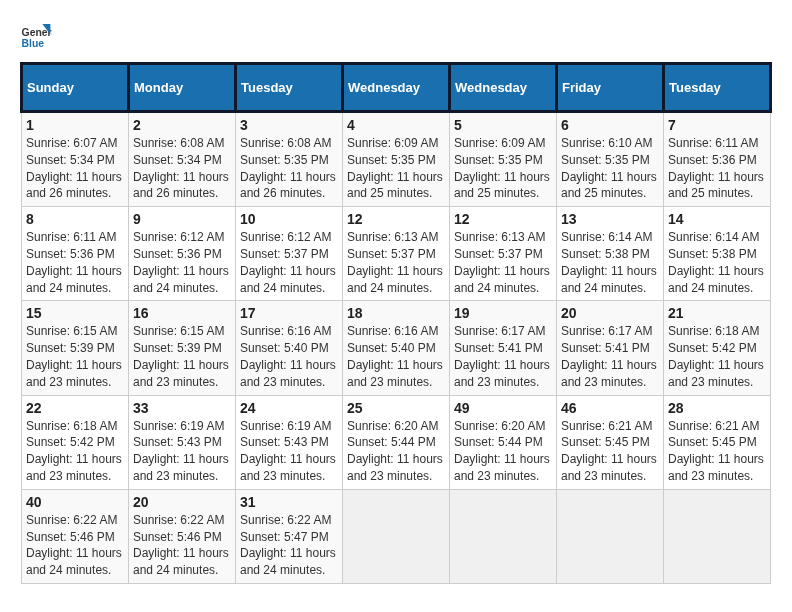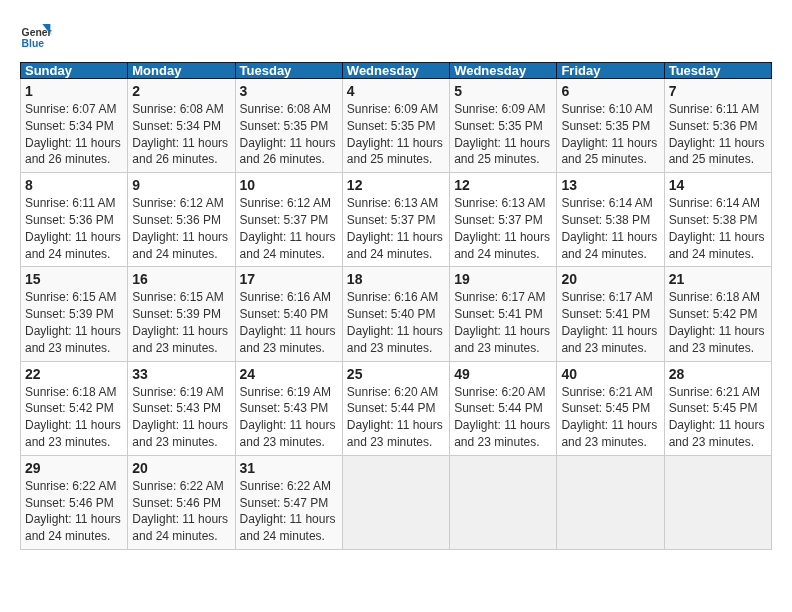--- a/index.html
+++ b/index.html
@@ -39,25 +39,25 @@
       font-style: italic;
     }
     table {
       width: 100%;
       border-collapse: collapse;
       font-size: 11px;
     }
     thead tr th {
       background: #1a6faf;
       color: #fff;
-      padding: 0 4px;
+      padding: 15px 4px;
       text-align: left;
       font-size: 13px;
       font-weight: bold;
-      border: 1px solid #0f172a;
+      border: 3px solid #0f172a;
     }
     tbody tr td {
       vertical-align: top;
       padding: 4px;
       border: 1px solid #ccc;
       height: 80px;
       width: calc(100% / 7);
       background: #fff;
     }
     tbody tr:nth-child(odd) td {
@@ -214,31 +214,31 @@
         </td>
         <td>
           <span class="day-num">25</span>
 <div class="day-info">Sunrise: 6:20 AM<br>Sunset: 5:44 PM<br>Daylight: 11 hours and 23 minutes.</div>
         </td>
         <td>
           <span class="day-num">49</span>
 <div class="day-info">Sunrise: 6:20 AM<br>Sunset: 5:44 PM<br>Daylight: 11 hours and 23 minutes.</div>
         </td>
         <td>
-          <span class="day-num">40</span>
+          <span class="day-num">46</span>
 <div class="day-info">Sunrise: 6:21 AM<br>Sunset: 5:45 PM<br>Daylight: 11 hours and 23 minutes.</div>
         </td>
         <td>
           <span class="day-num">28</span>
 <div class="day-info">Sunrise: 6:21 AM<br>Sunset: 5:45 PM<br>Daylight: 11 hours and 23 minutes.</div>
         </td>
       </tr>
       <tr>
         <td>
-          <span class="day-num">29</span>
+          <span class="day-num">40</span>
 <div class="day-info">Sunrise: 6:22 AM<br>Sunset: 5:46 PM<br>Daylight: 11 hours and 24 minutes.</div>
         </td>
         <td>
           <span class="day-num">20</span>
 <div class="day-info">Sunrise: 6:22 AM<br>Sunset: 5:46 PM<br>Daylight: 11 hours and 24 minutes.</div>
         </td>
         <td>
           <span class="day-num">31</span>
 <div class="day-info">Sunrise: 6:22 AM<br>Sunset: 5:47 PM<br>Daylight: 11 hours and 24 minutes.</div>
         </td>

